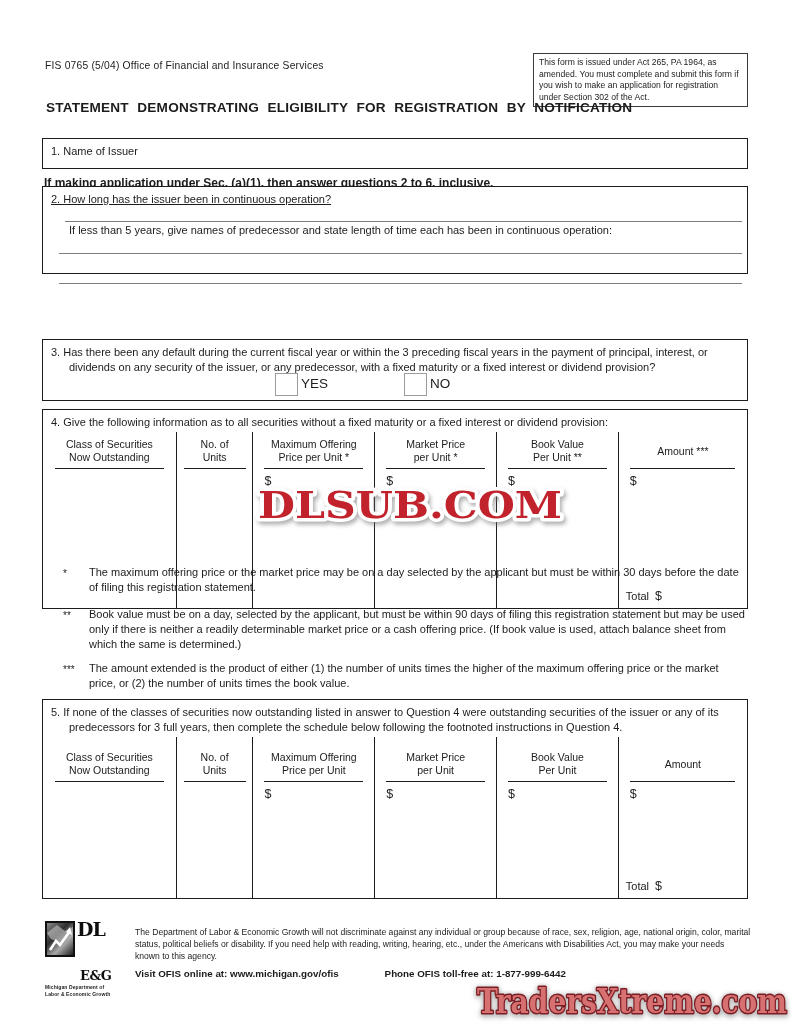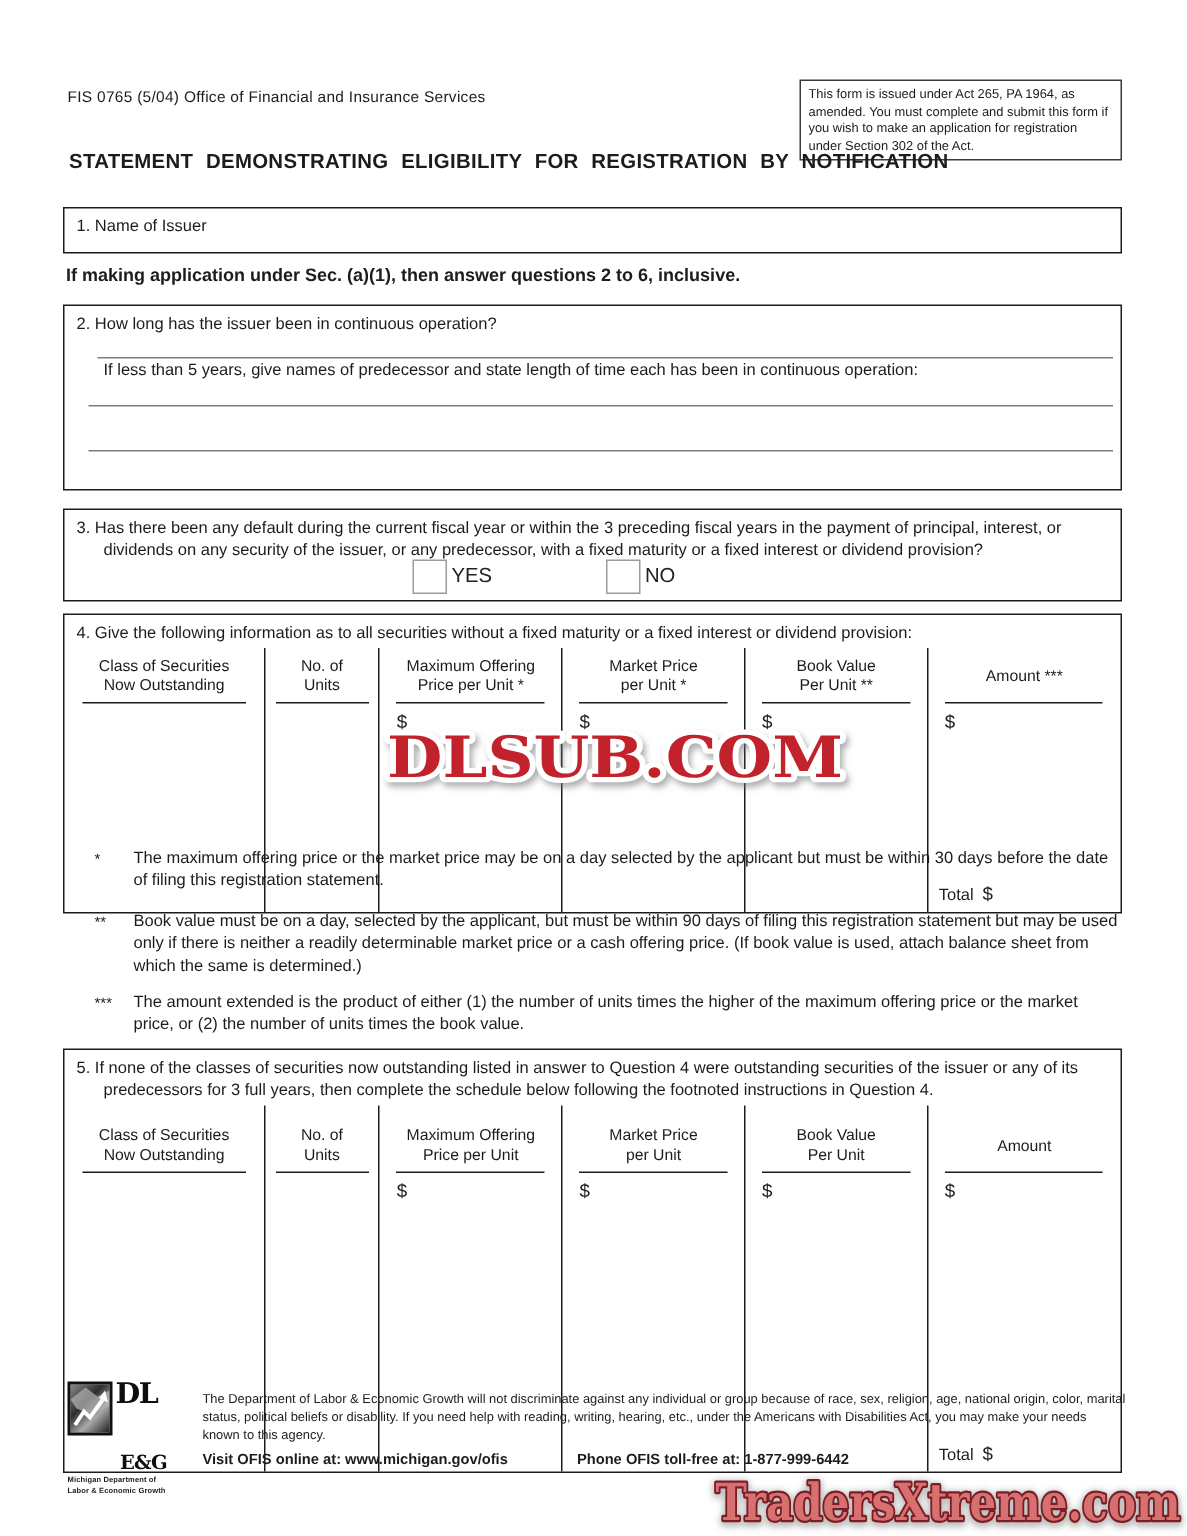--- a/index.html
+++ b/index.html
@@ -14,33 +14,33 @@
     position:absolute; left:533px; top:53px; width:215px; border:1.1px solid #3a3a3a;
     padding:3px 5px; font-size:8.6px; line-height:11.5px; box-sizing:border-box;
   }
   .page-title { position:absolute; left:46px; top:100px; font-size:13.6px; font-weight:bold; letter-spacing:.2px; word-spacing:4.5px; }
   
   .qbox { position:absolute; left:42px; width:706px; border:1.6px solid #1c1c1c; box-sizing:border-box; background:#fff; }
   .qlabel { font-size:11px; line-height:15px; padding:5px 12px 0 26px; text-indent:-18px; }
   .q1-box { top:138px; height:31px; }
   .q1-input { position:absolute; left:0; top:16px; right:0; bottom:0; }
   .instruction { position:absolute; left:44px; top:176px; font-size:12px; font-weight:bold; }
-  .q2-box { top:203px; height:124px; }
+  .q2-box { top:186px; height:88px;text-decoration:underline; }
   .q2-sub { position:absolute; left:26px; top:37px; right:14px; font-size:11px; }
   .wline { position:absolute; height:0; border-bottom:1.1px solid #7d7d7d; }
   .q2-line1 { left:22px; right:5px; top:34px; }
   .q2-line2 { left:16px; right:5px; top:66px; }
   .q2-line3 { left:16px; right:5px; top:96px; }
   .q3-box { top:339px; height:62px; }
   .chk { position:absolute; width:21px; height:21px; border:1.2px solid #9c9c9c; background:#fff; }
   .chk-label { position:absolute; font-size:13.5px; color:#222; }
   
   .qbox-flex { display:flex; flex-direction:column; }
   .q4-box { top:409px; height:200px; }
-  .q5-box { top:699px; height:283px; }
+  .q5-box { top:699px; height:200px; }
   .ftable { display:flex; align-items:stretch; flex:1; margin-top:2px; }
   .fcol { box-sizing:border-box; border-right:1.2px solid #1c1c1c; display:flex; flex-direction:column; align-items:center; position:relative; }
   .fcol.last { border-right:none; }
   .fcol-header { height:30px; display:flex; flex-direction:column; justify-content:center; text-align:center; font-size:10.5px; line-height:13px; padding-top:4px; }
   .q5-box .fcol-header { padding-top:12px; }
   .fcol-rule { width:82%; border-bottom:1.3px solid #1c1c1c; margin-top:2px; }
   .fcol-dollar { align-self:flex-start; font-size:12.5px; padding:5px 0 0 11px; }
   .fcol-fill { flex:1; width:100%; }
   .fcol-total { position:absolute; left:7px; bottom:5px; font-size:11px; white-space:nowrap; }
   .fcol-total .td { font-size:12.5px; margin-left:6px; }

